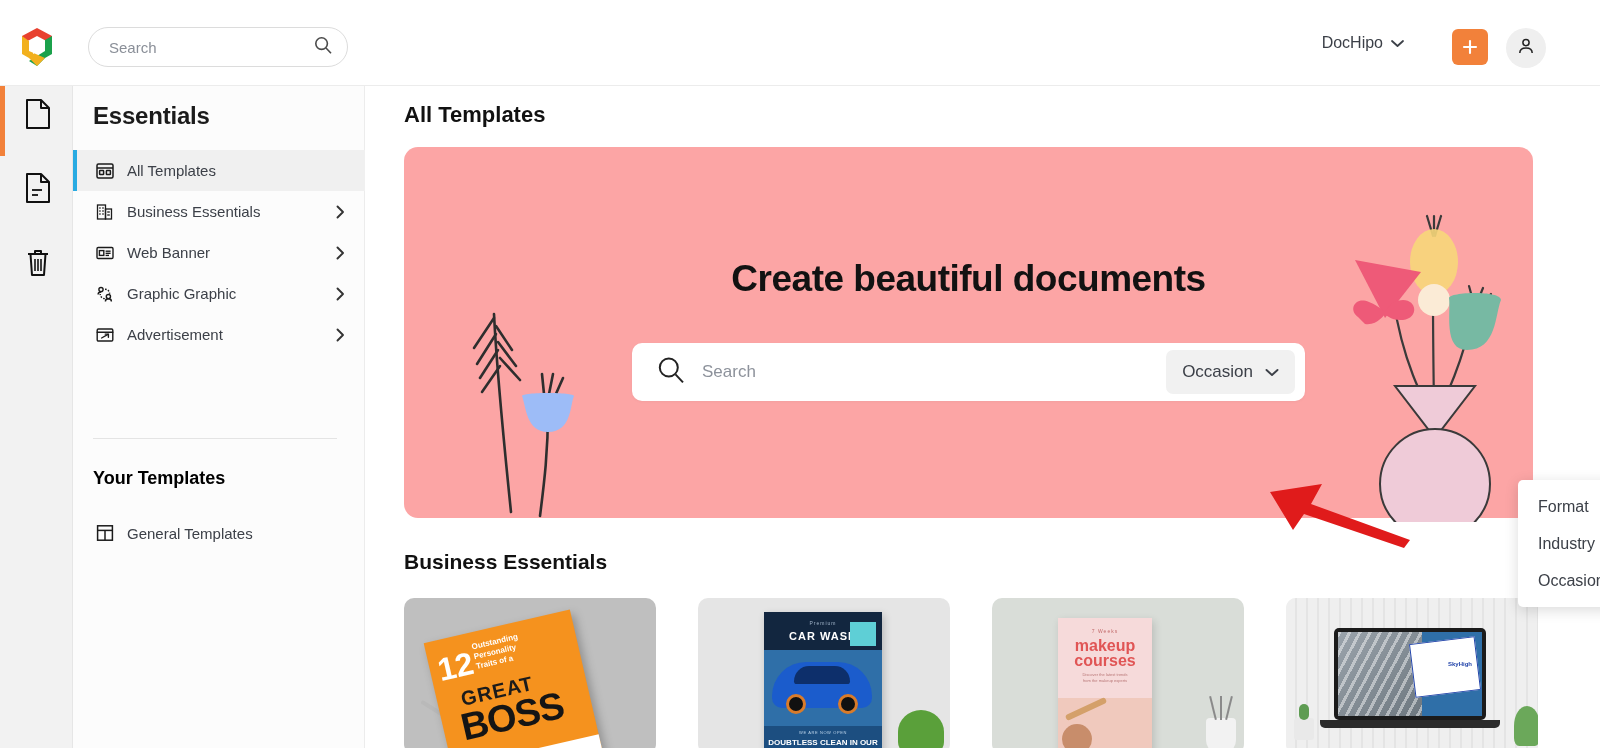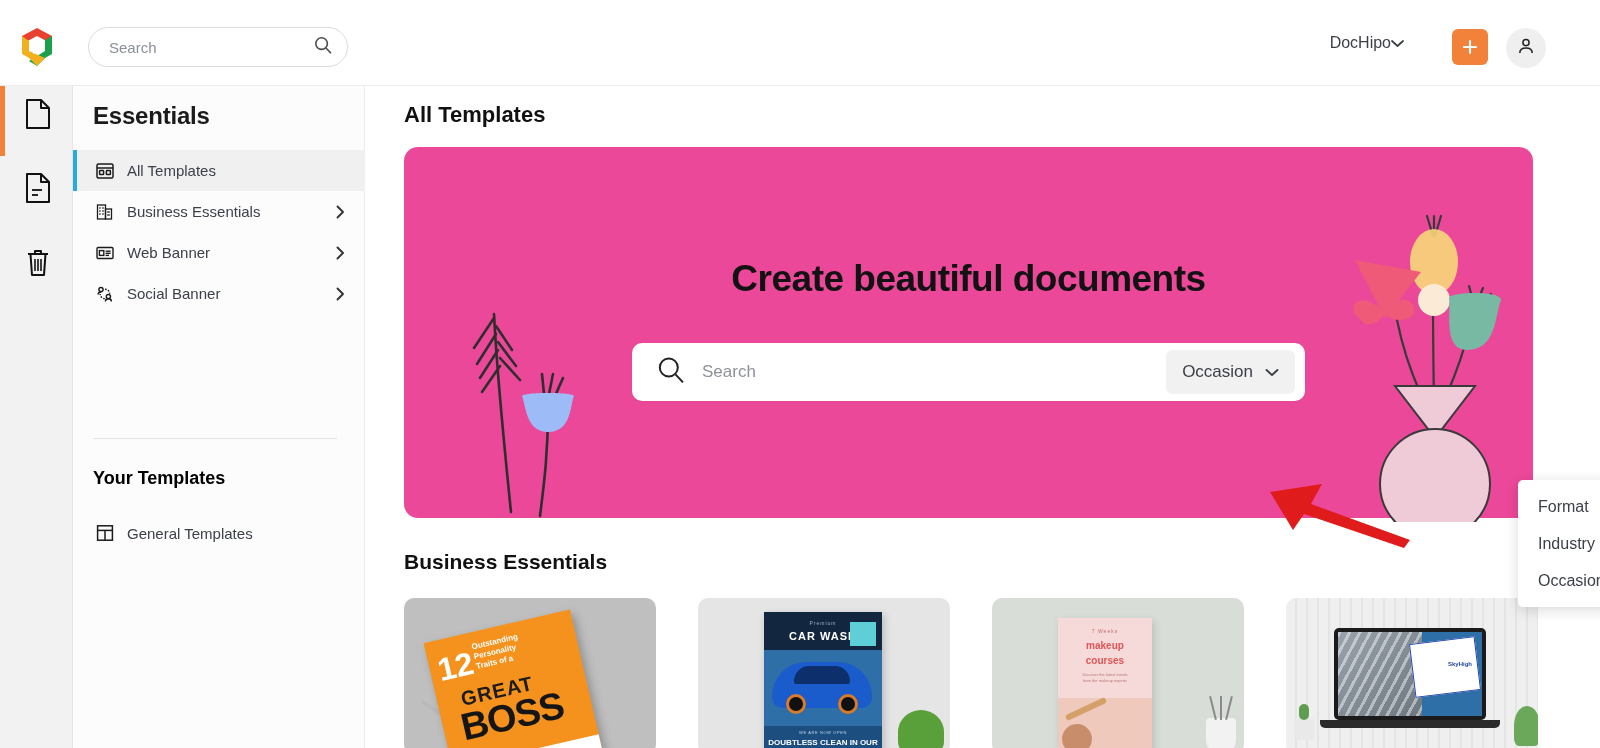--- a/index.html
+++ b/index.html
@@ -26,21 +26,21 @@
     padding: 0 14px 0 20px;
   }
   .topsearch input {
     flex: 1; border: 0; outline: 0; font-size: 15px; color: #555;
     font-family: "Liberation Sans", sans-serif; background: transparent;
   }
   .topsearch input::placeholder { color: #8a8f98; }
 
   .account-name {
     position: absolute; right: 196px; top: 34px;
-    font-size: 16px; color: #3c4048; display: flex; align-items: flex-end; 
+    font-size: 16px; color: #3c4048; display: flex; align-items: flex-end; gap: 8px;
     cursor: pointer;
   }
   .plus-btn {
     position: absolute; right: 112px; top: 29px;
     width: 36px; height: 36px; border-radius: 6px;
     background: #F2813A; display: flex; align-items: center; justify-content: center;
     cursor: pointer;
   }
   .plus-btn svg { display:block; }
   .avatar-btn {
@@ -109,21 +109,21 @@
     position: absolute; left: 365px; top: 86px; width: 1235px; height: 662px;
     background: #ffffff; overflow: hidden;
   }
   .page-title {
     position: absolute; left: 39px; top: 16px;
     font-size: 22px; font-weight: bold; color: #111;
   }
 
   .hero {
     position: absolute; left: 39px; top: 61px; width: 1129px; height: 371px;
-    background: #ec4899; border-radius: 14px; overflow: visible;
+    background: #fca5a5; border-radius: 14px; overflow: visible;
   }
   .hero-head {
     position: absolute; left: 0; right: 0; top: 111px; text-align: center;
     font-size: 37px; font-weight: bold; color: #121212; letter-spacing: -0.5px;
   }
 
   .hero-search {
     position: absolute; left: 228px; top: 196px; width: 673px; height: 58px;
     background: #ffffff; border-radius: 10px; display: flex; align-items: center;
     padding-left: 24px; box-shadow: 0 1px 3px rgba(0,0,0,0.04);
@@ -204,21 +204,21 @@
   .cw-t1 { position:absolute; left:0; width:100%; top:4px; text-align:center; font-size:4px; color:#bcd4ea; letter-spacing:.6px;}
   .cw-t2 { position:absolute; left:0; width:100%; top:12px; text-align:center; font-size:8px; font-weight:bold; color:#fff; line-height:10px;}
   .plant { position:absolute; right:6px; bottom:0; width:46px; height:44px; background:#5aa03a; border-radius:50% 50% 12px 12px;}
 
   
   .makeup {
     position: absolute; left: 66px; top: 20px; width: 94px; height: 140px;
     background: #f6dada; box-shadow: 2px 3px 8px rgba(0,0,0,0.15);
   }
   .mk-wk { position:absolute; left:0; width:100%; top:10px; text-align:center; font-size:5px; color:#c26b6b; letter-spacing:1px;}
-  .mk-t { position:absolute; left:0; width:100%; top:20px; text-align:center; font-size:10px; font-weight:bold; color:#e05555; line-height:15px;}
+  .mk-t { position:absolute; left:0; width:100%; top:20px; text-align:center; font-size:16px; font-weight:bold; color:#e05555; line-height:15px;}
   .mk-s { position:absolute; left:0; width:100%; top:54px; text-align:center; font-size:4px; color:#b97777; line-height:6px;}
   .mk-photo { position:absolute; left:0; bottom:0; width:100%; height:60px; background:#f0c9bd; }
   .mk-brush { position:absolute; left:6px; top:8px; width:44px; height:6px; background:#d4a06a; transform:rotate(-25deg); border-radius:3px;}
   .mk-pow { position:absolute; left:4px; bottom:4px; width:30px; height:30px; border-radius:50%; background:#c88d6b;}
   .vase { position:absolute; right:8px; bottom:0; width:30px; height:36px; background:#f2f2f2; border-radius:4px 4px 14px 14px;}
   .stick { position:absolute; width:2px; height:24px; background:#8a8a8a; bottom:34px;}
 
   
   .lines4 { position:absolute; inset:0; background:repeating-linear-gradient(90deg,#efefef 0 9px,#e4e4e4 9px 11px); }
   .laptop { position:absolute; left:48px; top:30px; width:152px; height:92px; background:#1b1b1b; border-radius:5px; padding:4px;}
@@ -389,28 +389,44 @@
         <span class="nav-ico">
           <svg width="18" height="18" viewBox="0 0 18 18" fill="none" stroke="#1b1b1b" stroke-width="1.4">
             <circle cx="5" cy="4.6" r="2.1"></circle>
               <path d="M2.1 9.6c0-1.7 1.3-2.6 2.9-2.6"></path>
             <circle cx="12.4" cy="11.6" r="2.1"></circle>
               <path d="M9.4 16.4c0-1.7 1.4-2.6 3-2.6s3 .9 3 2.6"></path>
             <path d="M9 4.2c2.6 0 4.6 2 4.6 4.6" stroke-dasharray="1.6 1.4"></path>
             <path d="M8.8 13.6c-2.6 0-4.6-2-4.6-4.6" stroke-dasharray="1.6 1.4"></path>
           </svg>
         </span>
-        <span class="nav-label">Social Banner</span>
+        <span class="nav-label">Graphic Graphic</span>
         <span class="nav-chev">
           <svg width="9" height="14" viewBox="0 0 9 14" fill="none" stroke="#333" stroke-width="1.9" stroke-linecap="round" stroke-linejoin="round">
               <polyline points="1.5,1.5 7,7 1.5,12.5"></polyline>
             </svg>
         </span>
       </div>
 
+      <div class="nav-item">
+        <span class="nav-ico">
+          <svg width="18" height="18" viewBox="0 0 18 18" fill="none" stroke="#1b1b1b" stroke-width="1.4" stroke-linecap="round">
+            <rect x="1.2" y="3" width="15.6" height="12" rx="1.2"></rect>
+              <line x1="1.2" y1="6.2" x2="16.8" y2="6.2"></line>
+            <polyline points="5.6,12 12,8.4"></polyline>
+              <polyline points="9.2,8.1 12.4,8.1 12.4,11.3"></polyline>
+          </svg>
+        </span>
+        <span class="nav-label">Advertisement</span>
+        <span class="nav-chev">
+          <svg width="9" height="14" viewBox="0 0 9 14" fill="none" stroke="#333" stroke-width="1.9" stroke-linecap="round" stroke-linejoin="round">
+              <polyline points="1.5,1.5 7,7 1.5,12.5"></polyline>
+            </svg>
+        </span>
+      </div>
     </div>
 
     <div class="side-div"></div>
     <div class="your-templates">Your Templates</div>
 
     <div class="company-row">
       <span class="nav-ico">
         <svg width="18" height="18" viewBox="0 0 18 18" fill="none" stroke="#1b1b1b" stroke-width="1.5">
           <rect x="1.6" y="1.8" width="14.8" height="14.4"></rect>
             <line x1="1.6" y1="6.4" x2="16.4" y2="6.4"></line>

